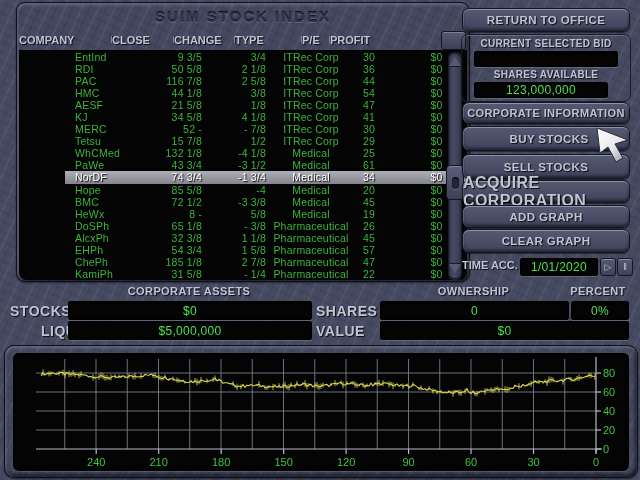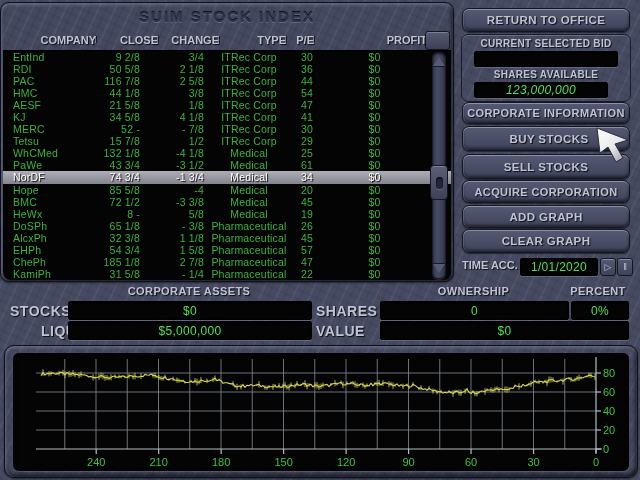--- a/index.html
+++ b/index.html
@@ -15,34 +15,34 @@
       repeating-linear-gradient(115deg, rgba(255,255,255,.05) 0 2px, rgba(255,255,255,0) 2px 7px, rgba(0,0,0,.07) 7px 9px, rgba(0,0,0,0) 9px 15px),
       repeating-linear-gradient(25deg, rgba(0,0,0,.05) 0 3px, rgba(0,0,0,0) 3px 9px);}
   .panel{position:absolute;border-radius:9px;border:1px solid #0e101c;
     box-shadow: inset 0 2px 3px rgba(160,168,198,.4), inset 2px 0 2px rgba(140,148,178,.28),
       inset 0 -3px 4px rgba(0,0,0,.6), inset -2px 0 3px rgba(0,0,0,.45), 0 1px 2px rgba(0,0,0,.5);}
   .silver{color:#bfc3d3;font-weight:bold;text-shadow:1px 1px 1px rgba(0,0,0,.85);}
   .engraved{color:#31354b;font-weight:bold;letter-spacing:2px;
     text-shadow:0 1px 0 rgba(150,156,182,.4), 0 -1px 1px rgba(0,0,0,.8);}
 
   
-  #table-panel{left:0;top:2px;width:452px;height:278px;}
+  #table-panel{left:16px;top:2px;width:452px;height:278px;}
   .title-band{position:absolute;left:0;top:0;width:100%;height:26px;display:flex;align-items:center;justify-content:center;font-size:15px;}
   .col-header{position:absolute;left:2px;top:26px;width:424px;height:21px;
     display:grid;grid-template-columns:93px 62px 61px 67px 28px 113px;align-items:center;
     font-size:11px;}
-  .col-header .hcell{text-align:right;position:relative;}
+  .col-header .hcell{text-align:left;position:relative;}
   .col-header .hcell.sep::after{content:"";position:absolute;right:0;top:2px;bottom:3px;width:1px;background:rgba(185,191,215,.5);box-shadow:1px 0 0 rgba(0,0,0,.6);}
   .corner-box{position:absolute;right:3px;top:28px;width:23px;height:17px;border-radius:3px;
     background:linear-gradient(180deg,#565a72,#3c4056);border:1px solid #14161f;
     box-shadow:inset 0 1px 0 rgba(180,186,210,.4);}
   .tbody{position:absolute;left:2px;top:47px;width:448px;height:229px;background:#040404;
     border-top:1px solid #000;display:flex;flex-direction:column;border-bottom-left-radius:8px;border-bottom-right-radius:8px;}
   .trow{flex:1;display:grid;grid-template-columns:93px 44px 64px 90px 26px 109px;align-items:center;
-    font-size:10.5px;color:#3cb43c;letter-spacing:.2px;}
+    font-size:10.5px;color:#3cb43c;letter-spacing:.2px;margin-left:46px;}
   .trow .c0{padding-left:10px;text-align:left;}
   .trow .c1,.trow .c2{text-align:right;}
   .trow .c3,.trow .c4,.trow .c5{text-align:center;}
   .trow.hl{background:linear-gradient(180deg,#aeaeb6,#84848e);color:#fff;text-shadow:1px 1px 1px #000;}
 
   
   .scrollbar{position:absolute;right:5px;top:49px;width:19px;height:225px;}
   .sb-track{position:absolute;left:3px;top:0;width:12px;height:100%;border-radius:6px;
     border:1px solid #1a1c2a;box-shadow:inset 0 1px 2px rgba(0,0,0,.7), 0 1px 0 rgba(150,156,182,.25);
     background:linear-gradient(90deg,#3a3e54,#474b62 40%,#343850);}
@@ -103,21 +103,21 @@
         <div class="hcell sep">CLOSE</div>
         <div class="hcell sep">CHANGE</div>
         <div class="hcell sep">TYPE</div>
         <div class="hcell sep">P/E</div>
         <div class="hcell">PROFIT</div>
       </div>
     <div class="corner-box"></div>
     <div class="tbody" id="tbody">
         <div class="trow">
           <div class="c0">EntInd</div>
-          <div class="c1">9 2/8</div>
+          <div class="c1">9 3/5</div>
           <div class="c2">3/4</div>
           <div class="c3">ITRec Corp</div>
           <div class="c4">30</div>
           <div class="c5">$0</div>
         </div>
         <div class="trow">
           <div class="c0">RDI</div>
           <div class="c1">50 5/8</div>
           <div class="c2">2 1/8</div>
           <div class="c3">ITRec Corp</div>
@@ -275,27 +275,27 @@
     </div>
   </div>
 
   <div id="right-panel">
     <div class="btn silver" style="top:6px;height:22px;">RETURN TO OFFICE</div>
 
     <div class="group-box">
       <div class="gb-label silver" style="top:3px;">CURRENT SELECTED BID</div>
       <div class="field" style="left:12px;right:12px;top:16px;height:14px;"></div>
       <div class="gb-label silver" style="top:34px;">SHARES AVAILABLE</div>
-      <div class="field" style="left:12px;right:22px;top:47px;height:14px;font-style:italic;">123,000,000</div>
+      <div class="field" style="left:12px;right:22px;top:47px;height:14px;">123,000,000</div>
     </div>
 
     <div class="btn silver" style="top:100px;height:20px;font-size:11px;">CORPORATE INFORMATION</div>
     <div class="btn silver" style="top:124px;height:23px;padding-left:6px;">BUY STOCKS</div>
     <div class="btn silver" style="top:152px;height:23px;">SELL STOCKS</div>
-    <div class="btn silver" style="top:178px;height:21px;font-size:11px;">ACQUIRE CORPORATION</div>
+    <div class="btn silver" style="top:178px;height:21px;font-size:16px;">ACQUIRE CORPORATION</div>
     <div class="btn silver" style="top:203px;height:21px;">ADD GRAPH</div>
     <div class="btn silver" style="top:227px;height:22px;">CLEAR GRAPH</div>
 
     <div class="time-label silver">TIME ACC.</div>
     <div class="field" style="left:64px;top:256px;width:76px;height:16px;">1/01/2020</div>
     <div class="mini-btn" style="left:144px;">
         <span>▷</span>
       </div>
     <div class="mini-btn" style="left:161px;">
         <span>‖</span>

